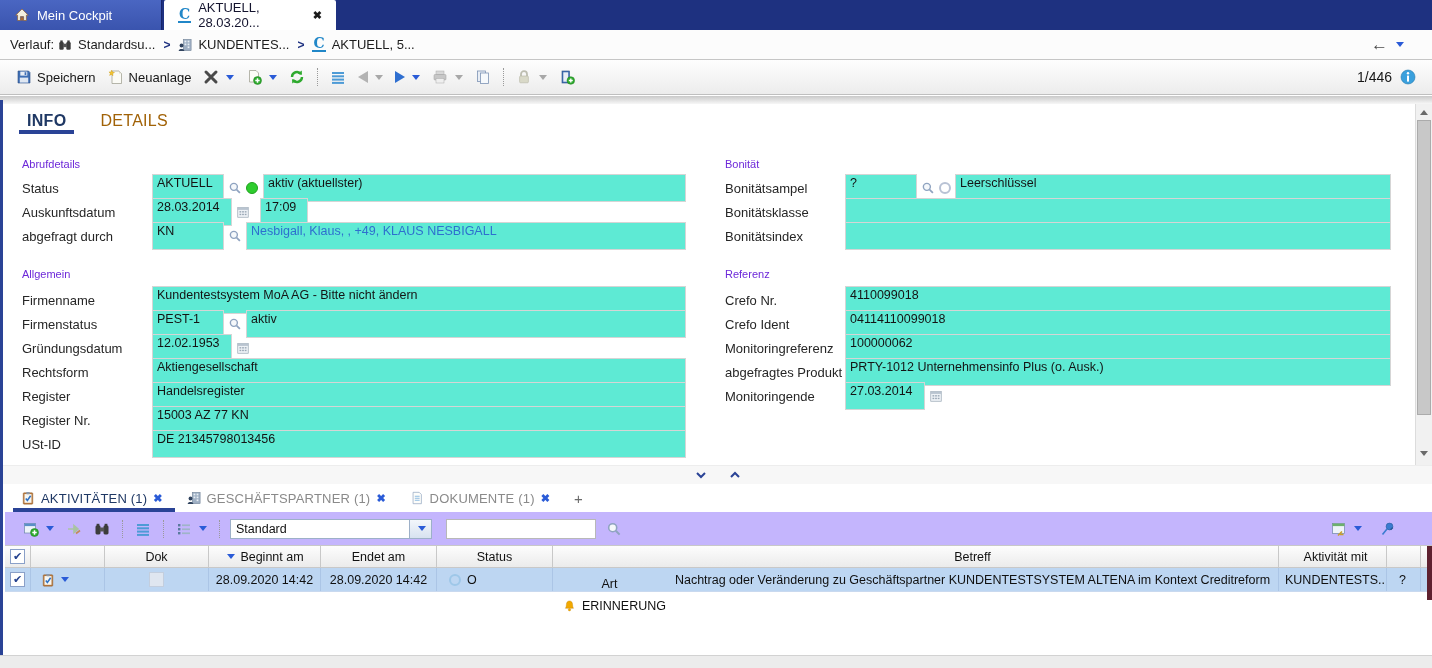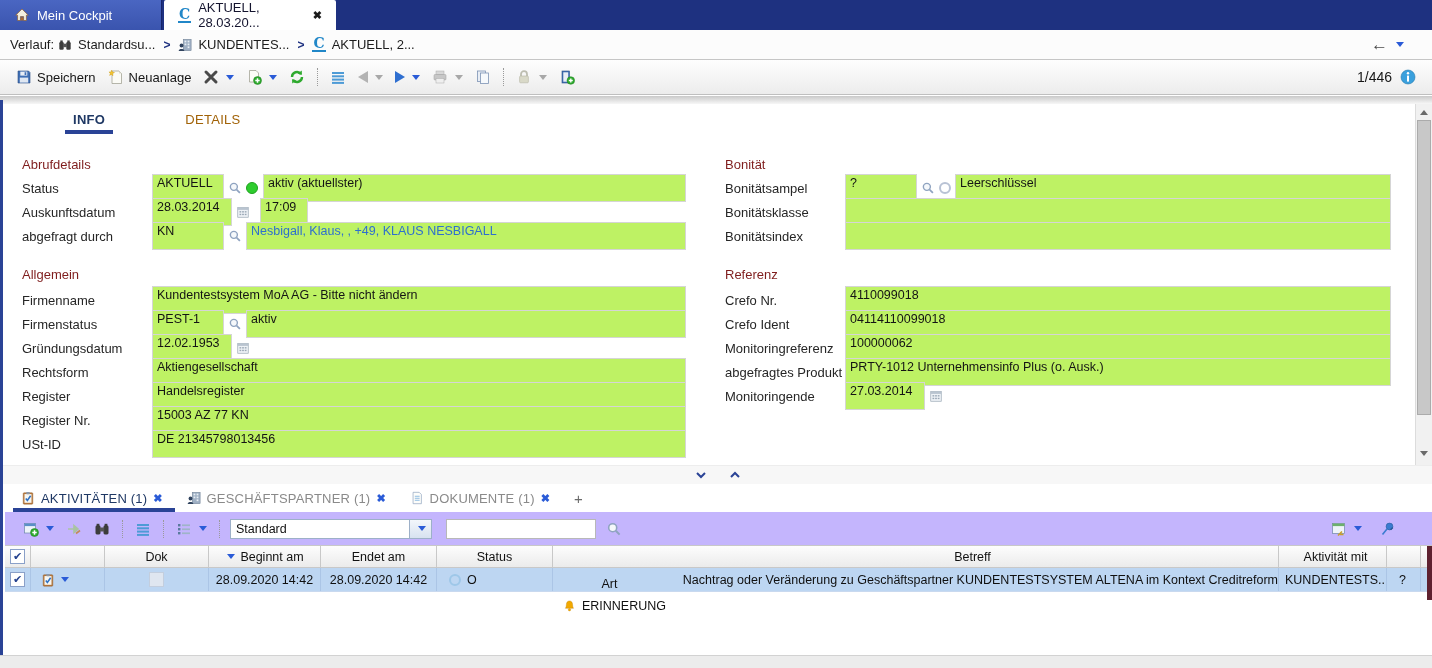--- a/index.html
+++ b/index.html
@@ -45,33 +45,33 @@
     border-bottom:6px solid transparent; border-right:10px solid #b3b3b3; }
 
   .shade { position:absolute; top:96px; left:0; width:100%; height:8px;
     background:linear-gradient(#c9c9c9,#f7f7f7); }
 
   .content-edge { position:absolute; left:0; top:100px; width:3px; height:556px; background:#2a4396; }
 
   
   .main { position:absolute; top:104px; left:3px; width:1429px; height:361px; background:#fff; }
   .formtabs { display:flex; gap:22px; padding:8px 0 0 16px; height:30px; }
-  .ftab { font-size:13px; padding-bottom:6px; letter-spacing:.3px;margin-left:46px; }
+  .ftab { font-size:16px; padding-bottom:6px; letter-spacing:.3px; }
   .ftab.on { color:#1f3864; font-weight:bold; border-bottom:4px solid #2a4396; padding:0 8px 4px 8px; }
   .ftab.off { color:#a16207; padding:0 4px; }
 
   .col { position:absolute; top:48px; }
   .col-l { left:19px; width:664px; }
   .col-r { left:722px; width:666px; }
   .frow { display:flex; align-items:center; height:24px; }
   .sect { margin-top:14px; margin-bottom:2px; }
   .flabel { width:130px; flex:none; font-size:13px; color:#262626; }
   .col-r .flabel { width:120px; }
-  .sectlbl { font-size:13px; color:#7f1d1d; }
-  .fld { height:28px; background:#bef264; border:1px solid #d5d5d5; font-size:12.5px;
+  .sectlbl { font-size:11px; color:#6d28d9; }
+  .fld { height:28px; background:#5eead4; border:1px solid #d5d5d5; font-size:12.5px;
     color:#141414; padding:1px 4px; line-height:15px; white-space:nowrap; overflow:hidden; }
   .fld.grow { flex:1; }
   .fld.w70 { width:72px; flex:none; }
   .fld.w78 { width:80px; flex:none; }
   .fld.w46 { width:48px; flex:none; margin-left:10px; }
   .fld.link { color:#2e6fce; }
   .inmag { margin:0 4px; flex:none; }
   .incal { margin-left:4px; flex:none; }
   .dot { width:12px; height:12px; border-radius:50%; flex:none; margin-right:5px; }
   .dot.green { background:#2ecc2e; border:1px solid #1fa31f; }
@@ -114,21 +114,21 @@
   
   .grid { border-top:1px solid #c8c8c8; }
   .ghead { display:flex; height:22px; background:linear-gradient(#fdfdfd,#ebebeb);
     border-bottom:1px solid #c8c8c8; font-size:12.5px; color:#111; }
   .ghead > div { display:flex; align-items:center; justify-content:center; border-right:1px solid #c8c8c8; gap:5px; }
   .grow-r { display:flex; height:24px; background:#bdd6f2; font-size:12.5px; color:#101010;
     border-bottom:1px solid #c9d9ef; }
   .grow-r > div { display:flex; align-items:center; border-right:1px solid #abc5e6; }
   .c-sel{width:26px; justify-content:center;} .c-ico{width:74px;} .c-dok{width:104px; justify-content:center;}
   .c-beg{width:112px; justify-content:center;} .c-end{width:116px; justify-content:center;}
-  .c-sta{width:116px;} .c-art{width:114px;margin-top:38px;} .c-bet{width:612px; justify-content:flex-end;}
+  .c-sta{width:116px;} .c-art{width:114px;margin-top:38px;} .c-bet{width:612px; justify-content:center;}
   .c-mit{width:108px; padding-left:6px;} .c-q{width:34px; padding-left:12px;}
   .grow-r .c-ico { padding-left:10px; gap:4px; }
   .grow-r .c-sta { padding-left:12px; gap:6px; }
   .grow-r .c-art { padding-left:10px; gap:6px; }
   .grow-r .c-bet span, .grow-r .c-mit span { white-space:nowrap; overflow:hidden; }
 
   .cb { width:15px; height:15px; background:#fff; border:1px solid #8aa0c8; display:flex;
     align-items:center; justify-content:center; font-size:11px; color:#24418e; line-height:1; }
   .cb.dis { background:#dfe6f0; border-color:#c3cede; }
   .ring { width:12px; height:12px; border-radius:50%; border:2px solid #9ec7e8; background:transparent; }
@@ -321,21 +321,21 @@
     <span class="crumb-sep">&gt;</span>
     <span class="crumb">
       <svg class="ic ic14">
           <use href="#s-partner"></use>
         </svg>
       <span>KUNDENTES...</span>
     </span>
     <span class="crumb-sep">&gt;</span>
     <span class="crumb">
       <span class="cref">C</span>
-      <span>AKTUELL, 2...</span>
+      <span>AKTUELL, 5...</span>
     </span>
     <span class="crumb-right">
       <span class="back-arrow">←</span>
       <span class="tri-d"></span>
     </span>
   </div>
 
   <div class="toolbar">
     <div class="tbtn">
       <svg class="ic">

